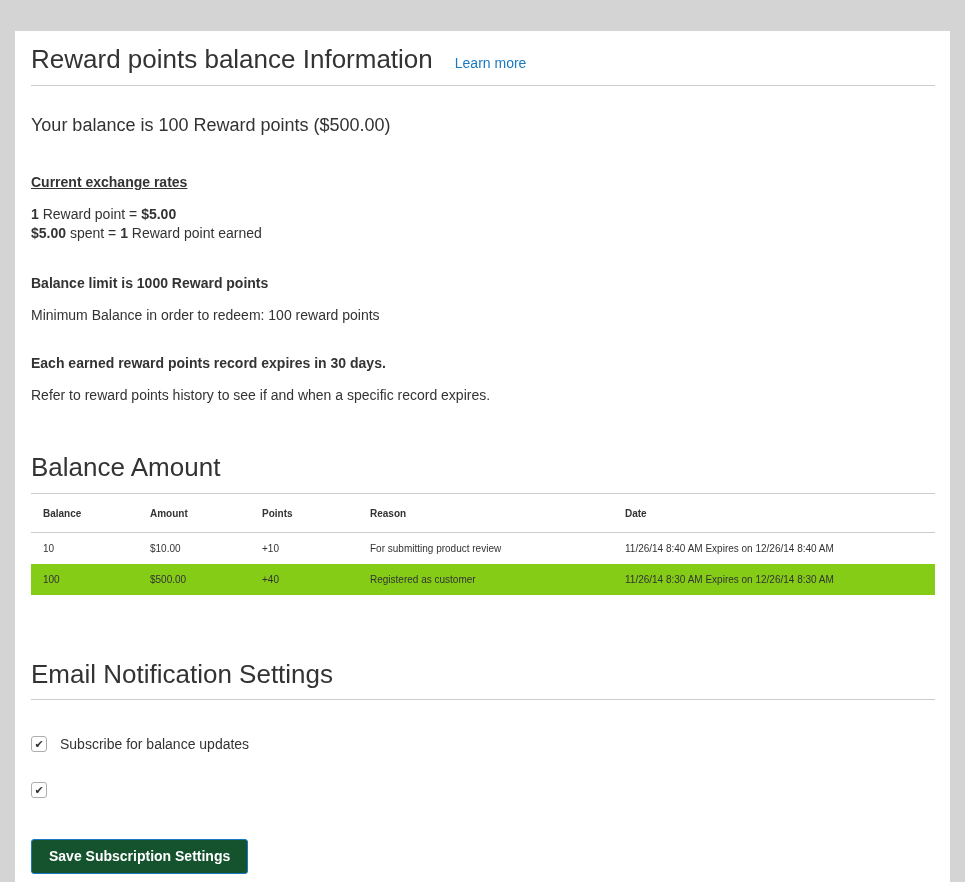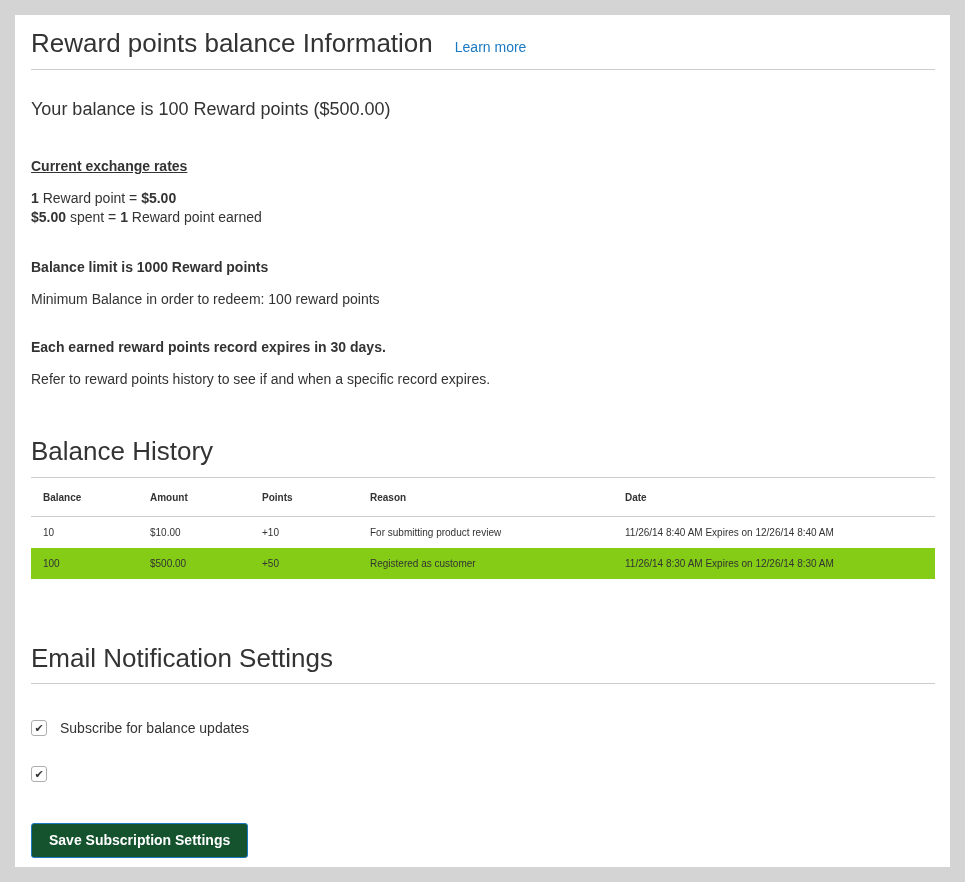--- a/index.html
+++ b/index.html
@@ -8,21 +8,21 @@
     width: 965px;
     height: 882px;
     background: #d4d4d4;
     font-family: "Liberation Sans", "DejaVu Sans", sans-serif;
     color: #333333;
     position: relative;
   }
   .panel {
     position: absolute;
     left: 15px;
-    top: 15px;
+    top: 31px;
     width: 935px;
     height: 852px;
     background: #ffffff;
     padding: 12px 15px 0 16px;
     overflow: hidden;
   }
   .panel-header {
     display: flex;
     align-items: baseline;
     gap: 22px;
@@ -163,21 +163,21 @@
     <span><b>$5.00</b><span> spent = </span><b>1</b><span> Reward point earned</span></span>
   </p>
 
   <p class="limit-heading">Balance limit is 1000 Reward points</p>
   <p class="plain-note">Minimum Balance in order to redeem: 100 reward points</p>
 
   <p class="expiry-heading">Each earned reward points record expires in 30 days.</p>
   <p class="plain-note">Refer to reward points history to see if and when a specific record expires.</p>
 
   <section>
-    <h2>Balance History</h2>
+    <h2>Balance Amount</h2>
     <hr class="divider">
     <table class="history">
       <colgroup>
         <col style="width:107px">
           <col style="width:112px">
           <col style="width:108px">
           <col style="width:255px">
           <col>
       </colgroup>
       <thead>
@@ -193,21 +193,21 @@
         <tr>
           <td>10</td>
           <td>$10.00</td>
           <td>+10</td>
           <td>For submitting product review</td>
           <td>11/26/14 8:40 AM Expires on 12/26/14 8:40 AM</td>
         </tr>
         <tr class="striped">
           <td>100</td>
           <td>$500.00</td>
-          <td>+50</td>
+          <td>+40</td>
           <td>Registered as customer</td>
           <td>11/26/14 8:30 AM Expires on 12/26/14 8:30 AM</td>
         </tr>
       </tbody>
     </table>
   </section>
 
   <section class="email-section">
     <h2>Email Notification Settings</h2>
     <hr class="divider">

